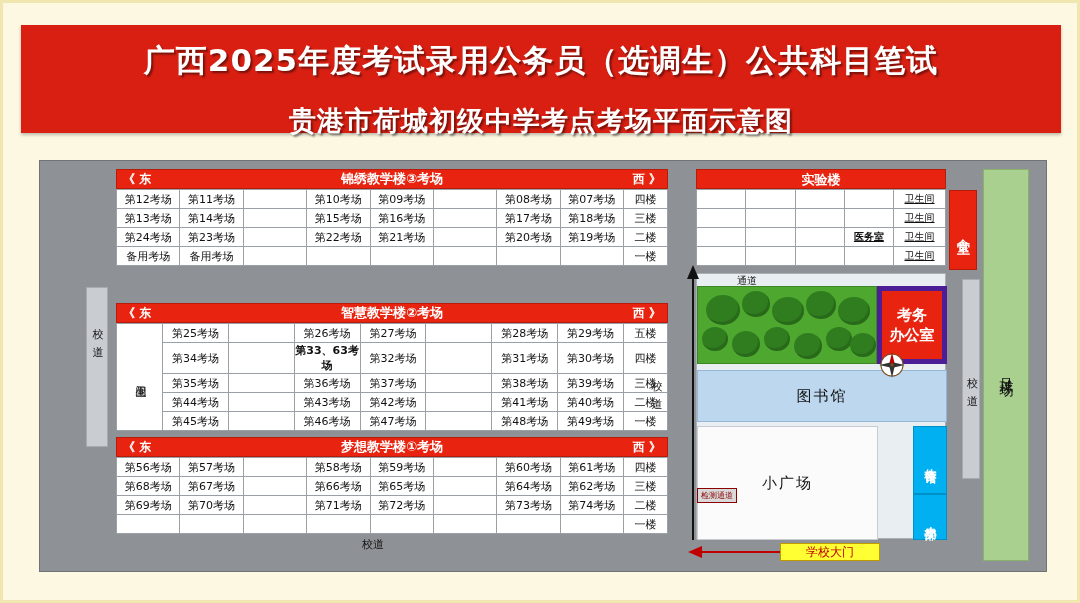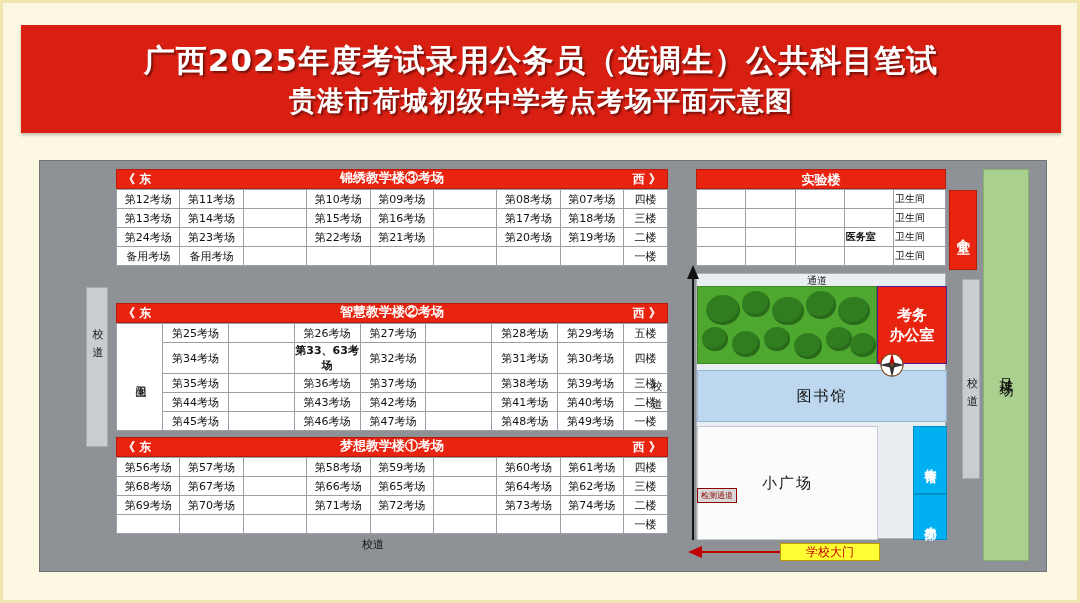--- a/index.html
+++ b/index.html
@@ -26,20 +26,21 @@
     display: flex; flex-direction: column;
     align-items: center; justify-content: center;
     box-shadow: 0 2px 3px rgba(0,0,0,.25);
   }
   .banner .line1, .banner .line2 {
     color: #ffffff;
     font-weight: bold;
     letter-spacing: 1px;
     text-shadow: 2px 2px 2px rgba(0,0,0,.45);
     white-space: nowrap;
+    margin-top: 20px;
   }
   .banner .line1 { font-size: 31px; line-height: 44px; }
   .banner .line2 { font-size: 27px; line-height: 38px; }
 
   
   .plan {
     position: absolute;
     left: 36px; top: 157px;
     width: 1008px; height: 412px;
     background: #8e9196;
@@ -53,21 +54,21 @@
     width: 590px; height: 385px;
   }
 
   .bld { position: absolute; left: 0; width: 100%; background: #c7cbd0; }
   .bld-title {
     background: #e8230f; color: #fff; font-weight: bold;
     font-size: 13px; height: 20px; line-height: 20px;
     display: flex; align-items: center; justify-content: space-between;
     padding: 0 6px; border: 1px solid #b61c0c;
   }
-  .bld-title .mid { flex: 1; text-align: center; font-family: Liberation Mono, monospace; }
+  .bld-title .mid { flex: 1; text-align: center; }
   .bld-title .ew { font-size: 12px; }
 
   table.rooms {
     border-collapse: collapse;
     width: 100%;
     background: #ffffff;
     table-layout: fixed;
   }
   table.rooms td {
     border: 1px solid #9aa0a6;
@@ -117,21 +118,21 @@
   .lab-title {
     background: #e8230f; color: #fff; font-weight: bold; font-size: 13px;
     height: 20px; line-height: 20px; text-align: center;
     border: 1px solid #b61c0c;
   }
   table.lab {
     border-collapse: collapse; width: 100%; table-layout: fixed; background:#fff;
   }
   table.lab td {
     border: 1px solid #9aa0a6; height: 19px; font-size: 10px;
-    text-align: left; background: #fff; color:#111;
+    text-align: center; background: #fff; color:#111;text-decoration:underline;
   }
   td.wc { width: 52px; }
   td.clinic { background: #ffff33; color: #c00000; font-weight: bold; }
 
   .canteen {
     position: absolute; left: 273px; top: 21px; width: 28px; height: 80px;
     background: #e8230f; color: #fff; font-weight: bold; font-size: 13px;
     display: flex; align-items: center; justify-content: center;
     writing-mode: vertical-rl; text-orientation: upright; letter-spacing: 2px;
     border: 1px solid #b61c0c;
@@ -163,28 +164,28 @@
     position: absolute; left: 0; top: 12px; width: 180px; height: 78px;
     background: #4ea72e; border: 1px solid #3c8724;
     overflow: hidden;
   }
   .tree {
     position: absolute; border-radius: 50%; background: #2f7d1f;
     box-shadow: inset -2px -3px 0 rgba(0,0,0,.15);
   }
   .office {
     position: absolute; left: 180px; top: 12px; width: 70px; height: 78px;
-    background: #e8230f; border: 1px solid #4c1d95;
+    background: #e8230f; border: 5px solid #4c1d95;
     color: #fff; font-weight: bold; font-size: 15px;
     display: flex; flex-direction: column; align-items: center; justify-content: center;
     line-height: 20px; text-align: center;
   }
   .passage {
     position: absolute; left: 40px; top: 0px; width: 90px; height: 12px;
-    font-size: 10px; color: #111; text-align: right;
+    font-size: 10px; color: #111; text-align: left;
   }
   .library {
     position: absolute; left: 0; top: 96px; width: 250px; height: 52px;
     background: #bdd7ee; border: 1px solid #95b6d6;
     display: flex; align-items: center; justify-content: center;
     font-size: 15px; color: #111; letter-spacing: 2px;
   }
   .plaza {
     position: absolute; left: 0; top: 152px; width: 181px; height: 114px;
     background: #fbfbfb; border: 1px solid #c8ccd0;

